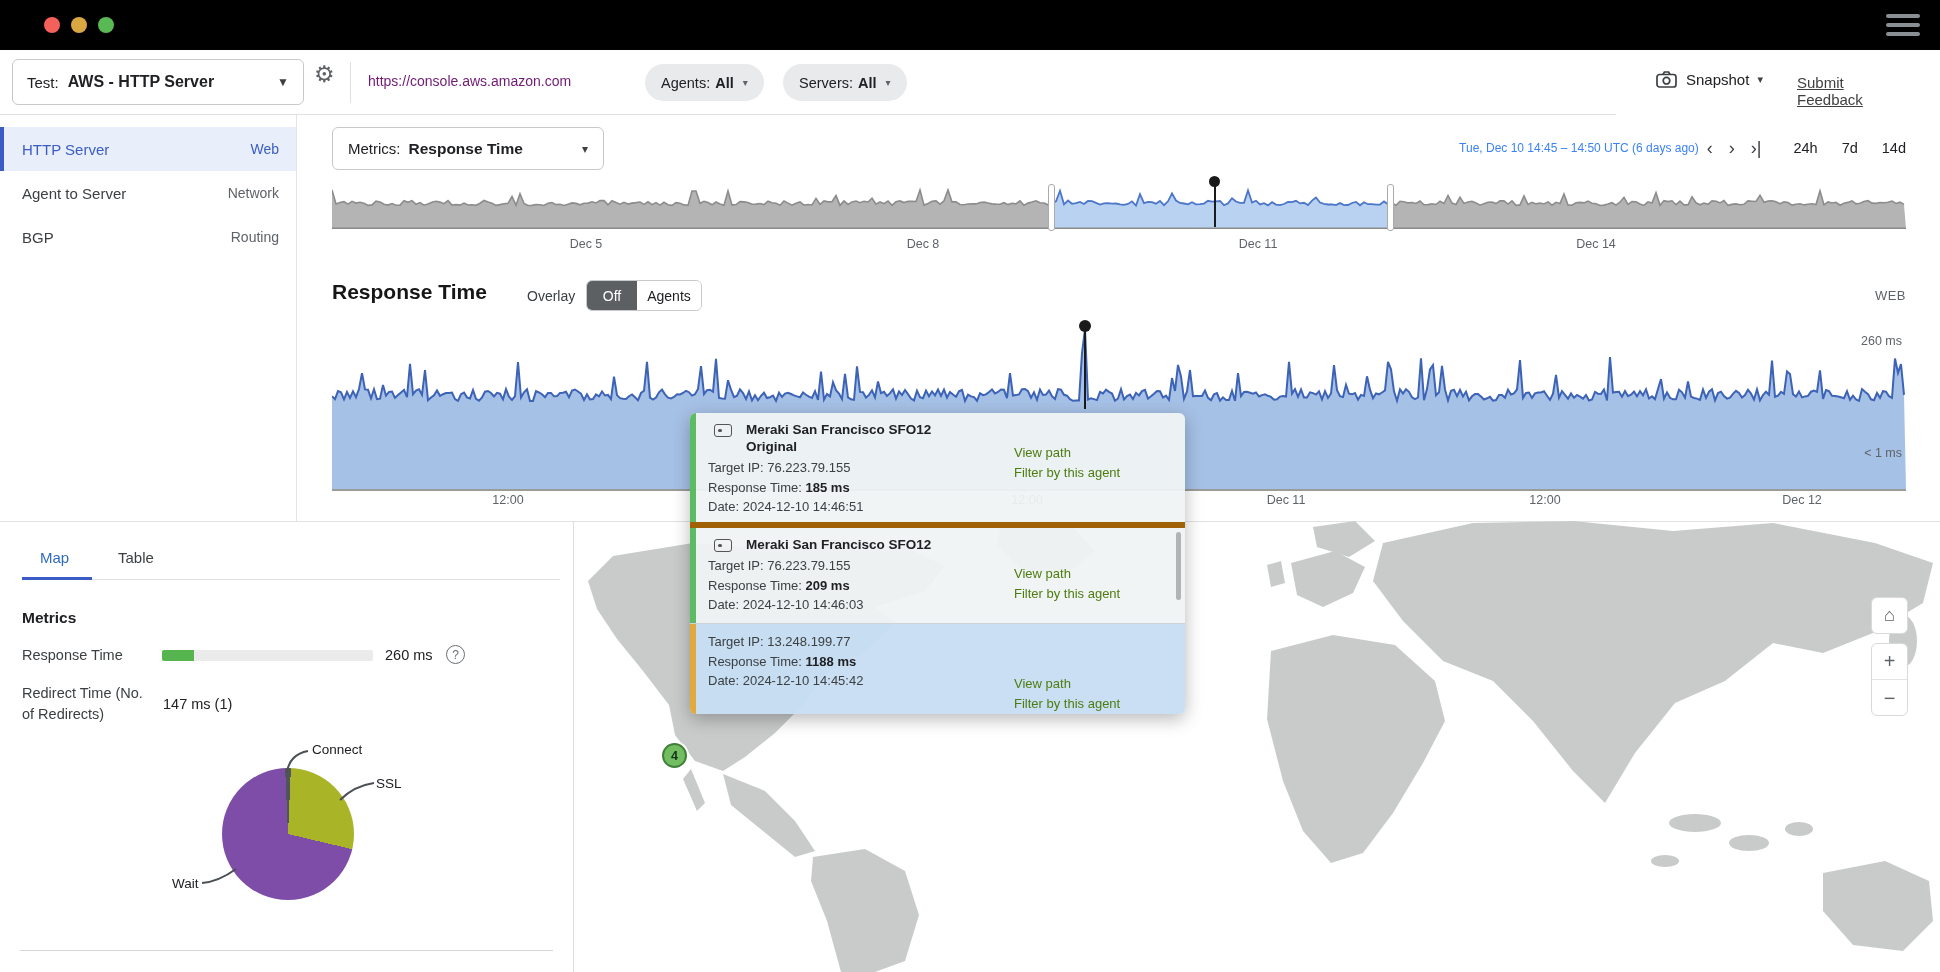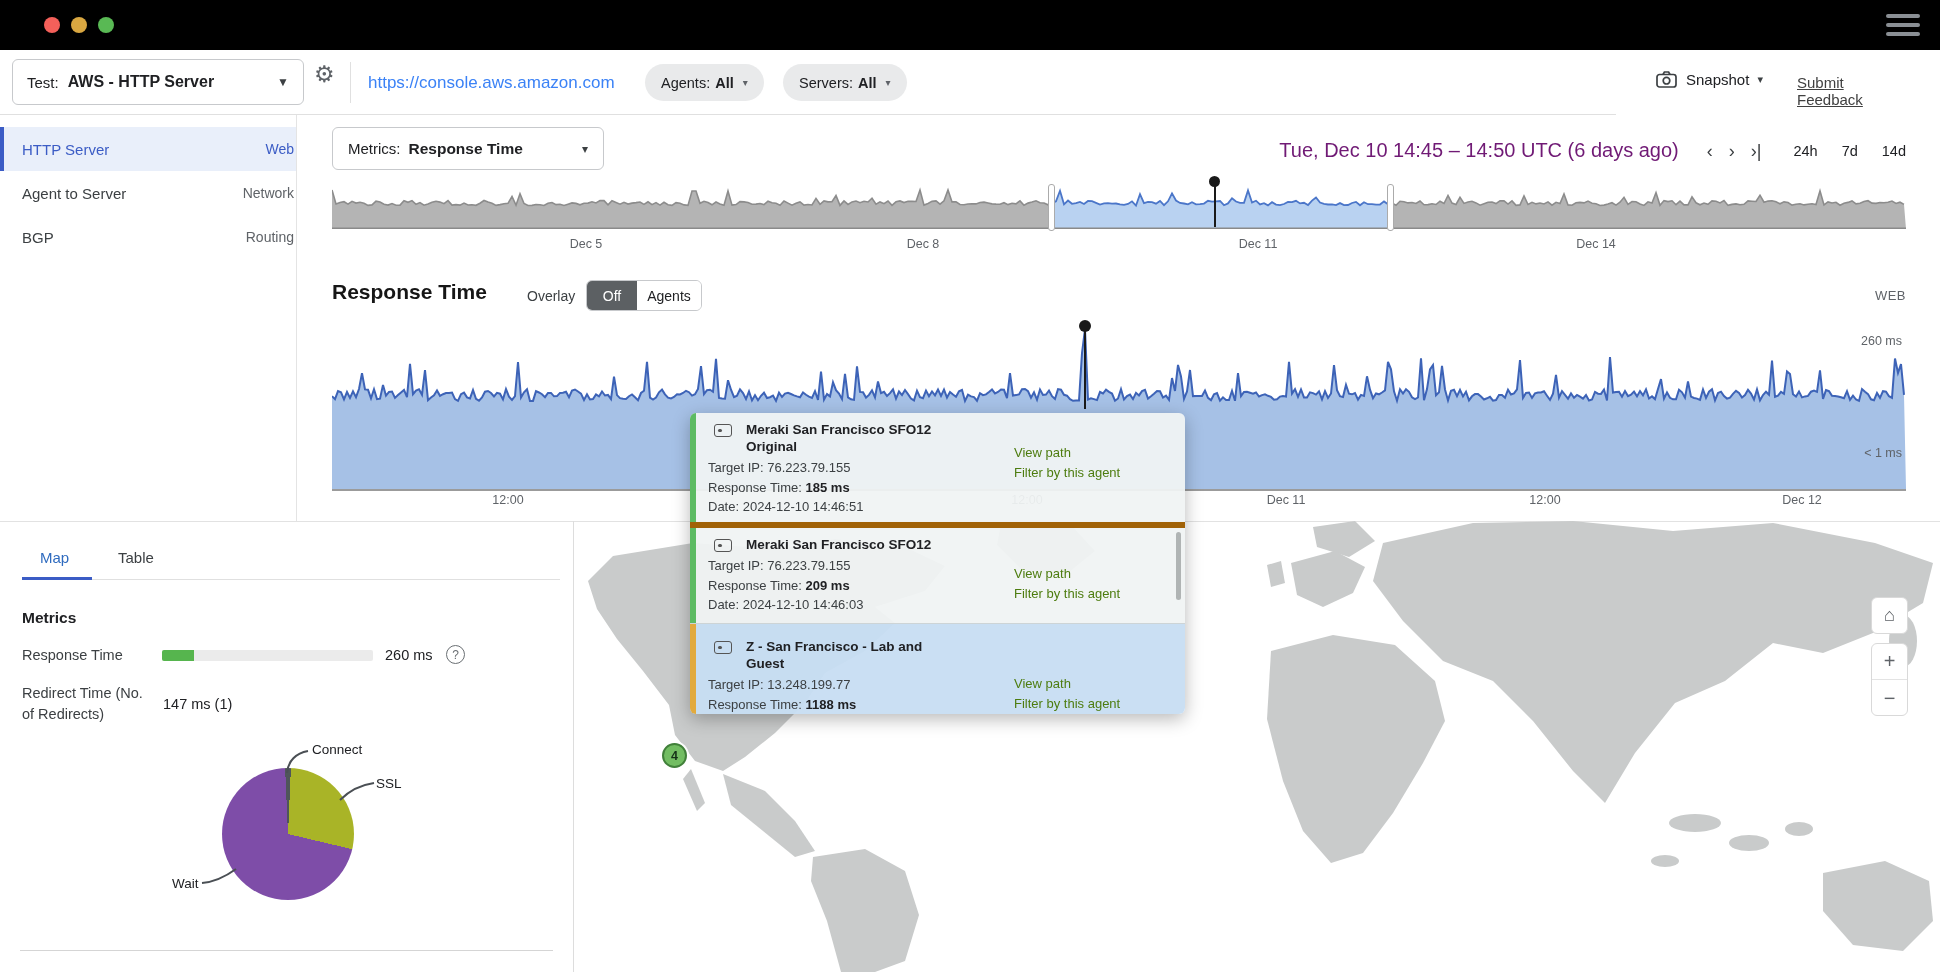--- a/index.html
+++ b/index.html
@@ -21,46 +21,46 @@
 
   
   .header { left:0; top:50px; width:1616px; height:65px; background:#fff; border-bottom:1px solid #e0e0e0; }
   .test-select { left:12px; top:9px; width:292px; height:46px; border:1px solid #c7c9cc; border-radius:6px;
     display:flex; align-items:center; padding:0 14px; background:#fff; cursor:pointer;}
   .test-label { font-size:15px; color:#202124; margin-right:9px; }
   .test-name { font-size:16px; font-weight:bold; }
   .caret-dn { margin-left:auto; font-size:12px; color:#3c4043; }
   .gear { left:314px; top:11px; font-size:23px; color:#5f6368; cursor:pointer; }
   .hdr-div { left:350px; top:12px; width:1px; height:41px; background:#e0e0e0; }
-  .url { left:368px; top:23px; font-size:17px; color:#3b82f6; }
+  .url { left:368px; top:23px; font-size:14px; color:#701a75; }
   .pill { height:37px; top:14px; background:#e9eaeb; border-radius:19px; display:flex; align-items:center;
     padding:0 16px; font-size:14.5px; color:#202124; cursor:pointer; }
   .pill b { margin-left:5px; }
   .pill .pc { margin-left:9px; font-size:10px; color:#5f6368; }
   .snap-wrap { left:1656px; top:21px; display:flex; align-items:center; cursor:pointer; }
   .snap-label { font-size:15px; margin-left:9px; }
   .snap-caret { font-size:11px; color:#3c4043; margin-left:8px; }
   .feedback { left:1797px; top:24px; font-size:15px; color:#404040; text-decoration:underline; cursor:pointer; }
 
   
   .sidebar { left:0; top:115px; width:297px; height:406px; border-right:1px solid #e4e4e4; background:#fff; }
-  .side-item { position:relative; height:44px; display:flex; align-items:center; padding:0 2px 0 22px; cursor:pointer; }
+  .side-item { position:relative; height:44px; display:flex; align-items:center; padding:0 17px 0 22px; cursor:pointer; }
   .side-item.first { margin-top:12px; }
   .side-item .lbl { font-size:15px; color:#3c4043; }
   .side-item .cat { margin-left:auto; font-size:14px; color:#5f6368; }
   .side-item.active { background:#e9effa; border-left:4px solid #3b5cc5; padding-left:18px; }
   .side-item.active .lbl, .side-item.active .cat { color:#3b5cc5; }
 
   
   .metrics-btn { left:332px; top:127px; width:272px; height:43px; border:1px solid #c7c9cc; border-radius:6px;
     display:flex; align-items:center; padding:0 15px; cursor:pointer; background:#fff;}
   .metrics-btn .m1 { font-size:15px; margin-right:8px; }
   .metrics-btn .m2 { font-size:15.5px; font-weight:bold; }
   .date-cluster { right:34px; top:139px; display:flex; align-items:center; }
-  .date-range { font-size:20px; color:#701a75; margin-right:20px; }
+  .date-range { font-size:12px; color:#3b82f6; }
   .nav-ico { font-size:18px; color:#3c4043; margin:0 8px; cursor:pointer; line-height:18px; }
   .range-btn { font-size:14.5px; color:#202124; margin-left:24px; cursor:pointer; }
 
   
   .ov-wrap { left:332px; top:186px; width:1574px; height:43px; }
   .brush-handle { width:7px; height:47px; top:184px; background:#fff; border:1px solid #ababab; border-radius:3px; z-index:5; cursor:ew-resize; }
   .pin-dot { width:11px; height:11px; background:#1a1a1a; border-radius:50%; z-index:6; }
   .pin-line { width:2px; background:#1a1a1a; z-index:6; }
   .tl-label { top:237px; font-size:12.5px; color:#5f6368; transform:translateX(-50%); }
 
@@ -333,24 +333,20 @@
     <div class="tt-field"><span>Target IP:</span> <span>76.223.79.155</span></div>
     <div class="tt-field"><span>Response Time:</span> <b>209 ms</b></div>
     <div class="tt-field"><span>Date:</span> <span>2024-12-10 14:46:03</span></div>
     <div class="tt-links" style="top:36px">
       <span class="tt-link">View path</span>
       <span class="tt-link">Filter by this agent</span>
     </div>
   </div>
   <div class="tt-entry tt-e3">
     <div class="tt-bar" id="bar-e3" style="background: rgb(226, 170, 62);"></div>
-    <div class="tt-title-row" style="margin-top:6px">
-      <span class="agent-icon"></span>
-      <span class="tt-title">Z - San Francisco - Lab and Guest</span>
-    </div>
     <div class="tt-field"><span>Target IP:</span> <span>13.248.199.77</span></div>
     <div class="tt-field"><span>Response Time:</span> <b>1188 ms</b></div>
     <div class="tt-field"><span>Date:</span> <span>2024-12-10 14:45:42</span></div>
     <div class="tt-links" style="top:50px">
       <span class="tt-link">View path</span>
       <span class="tt-link">Filter by this agent</span>
     </div>
   </div>
 </div>
 <div class="abs tt-scroll" style="left:1176px;top:532px"></div>

